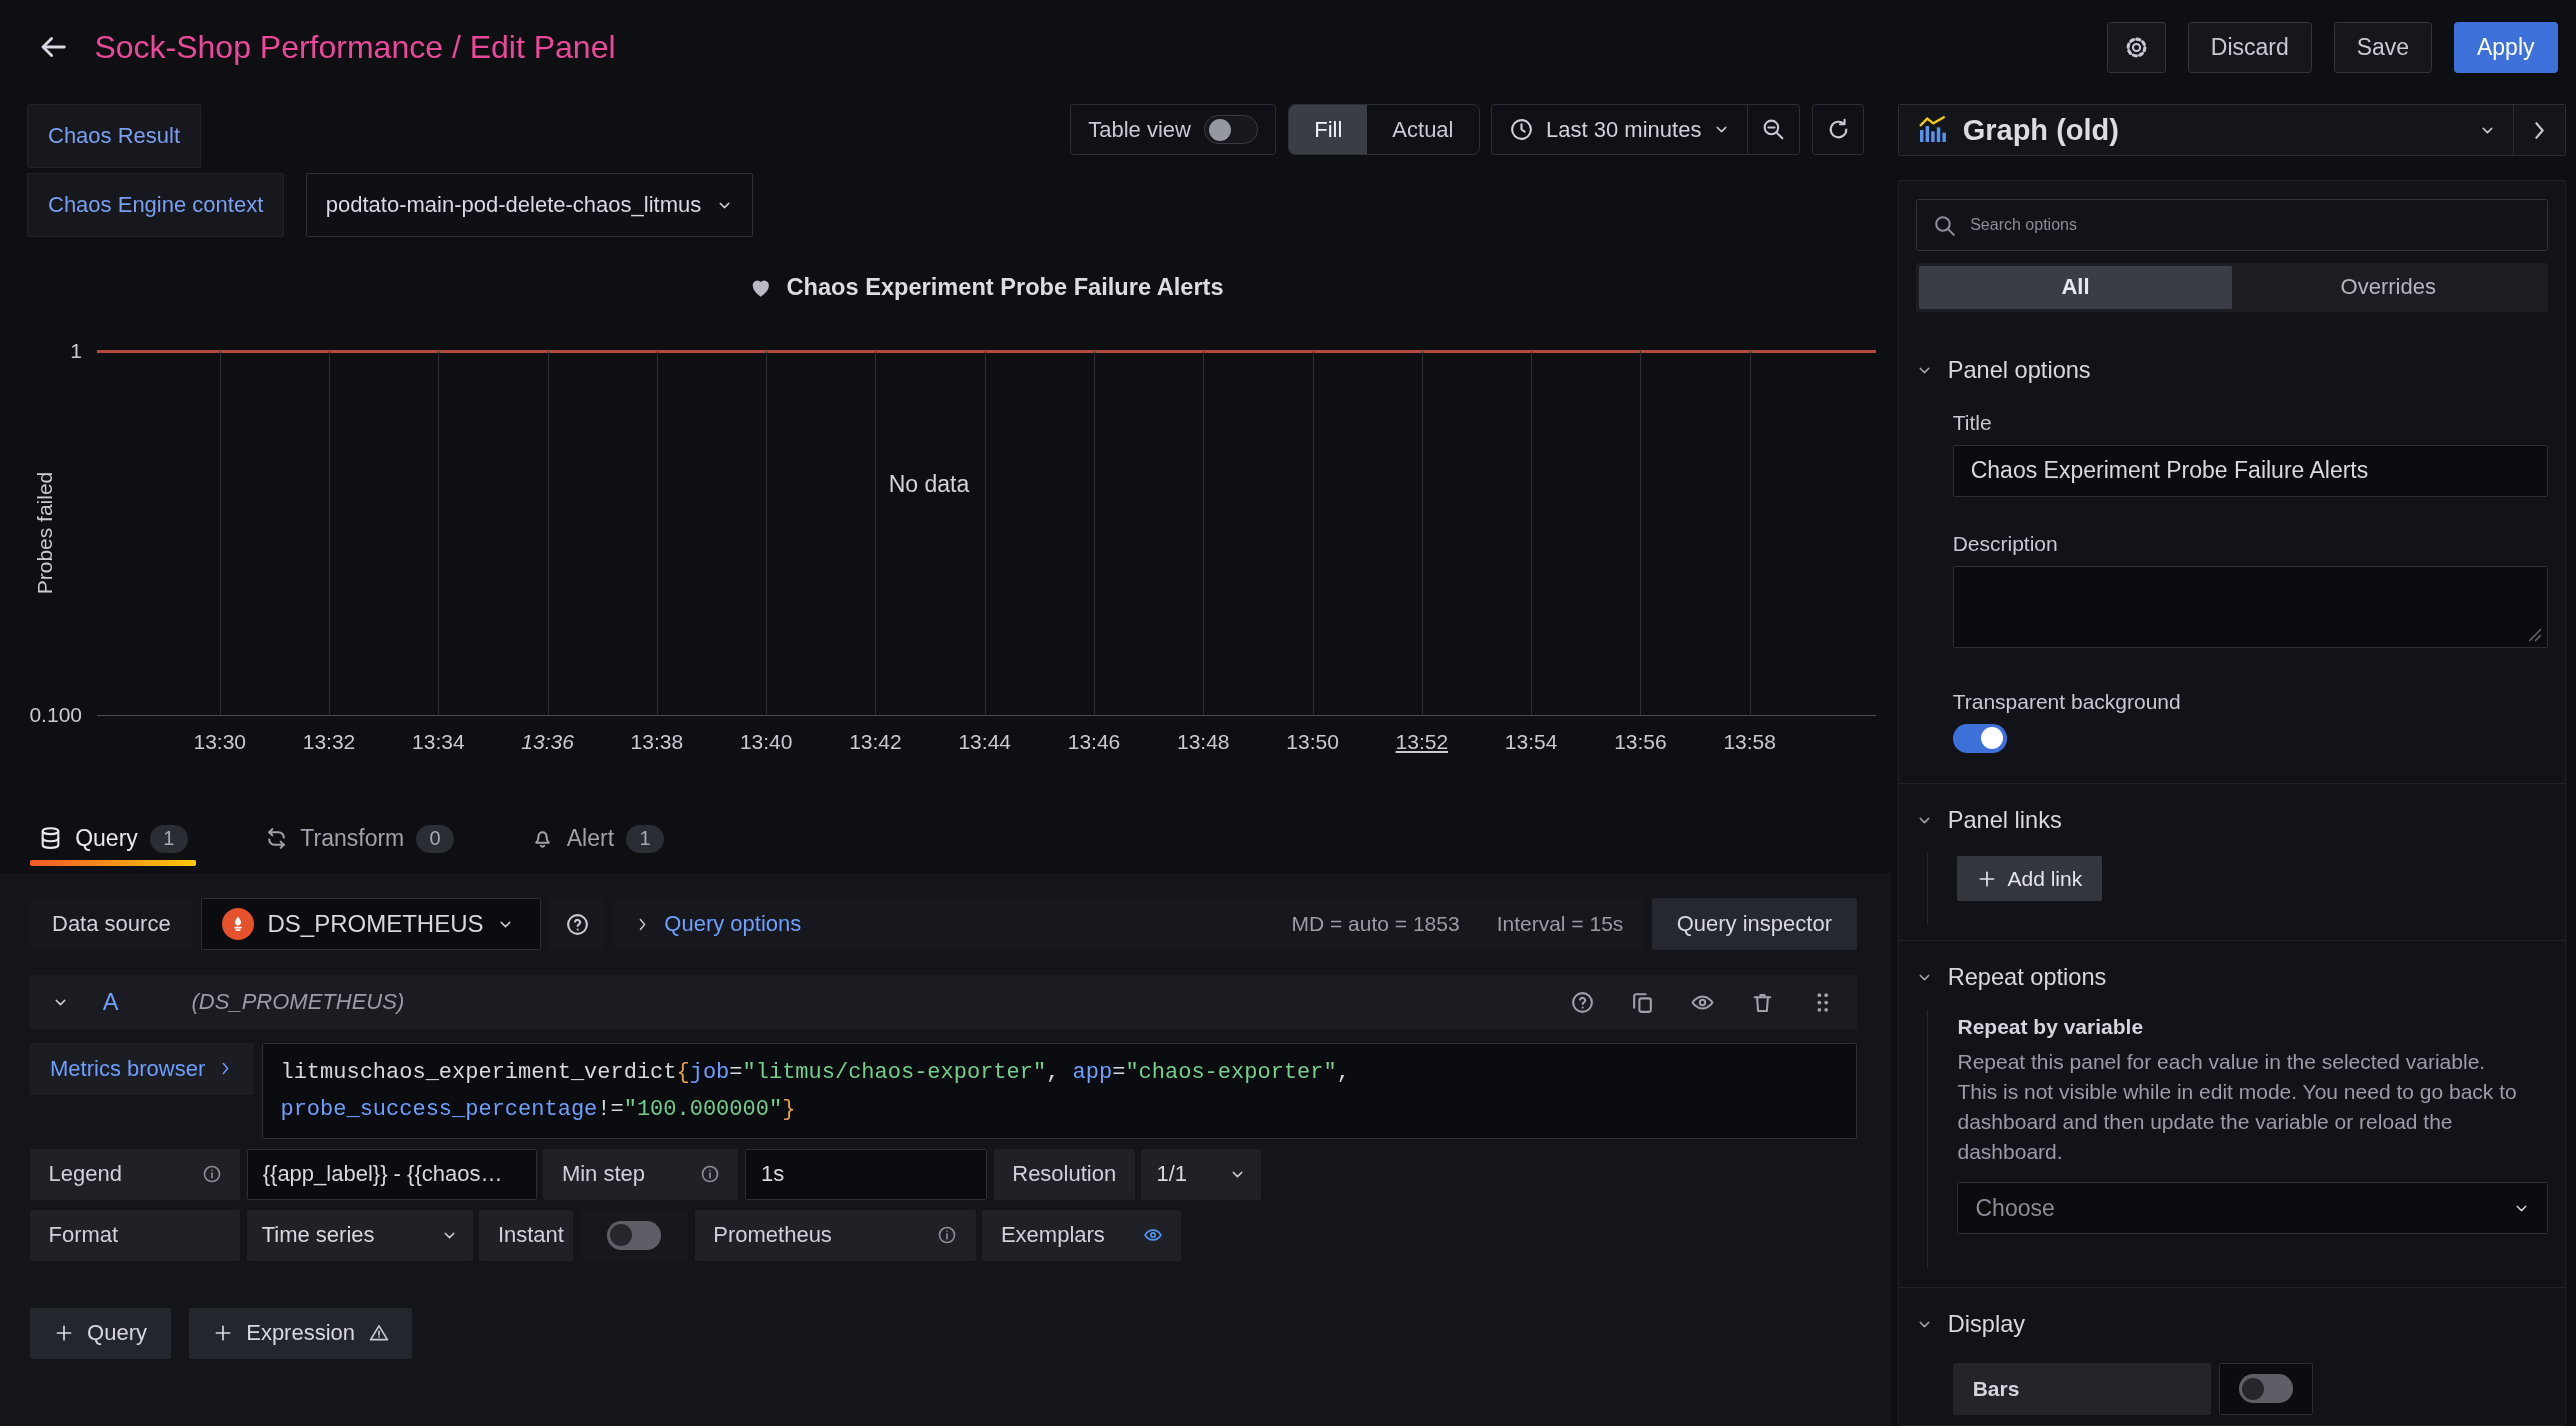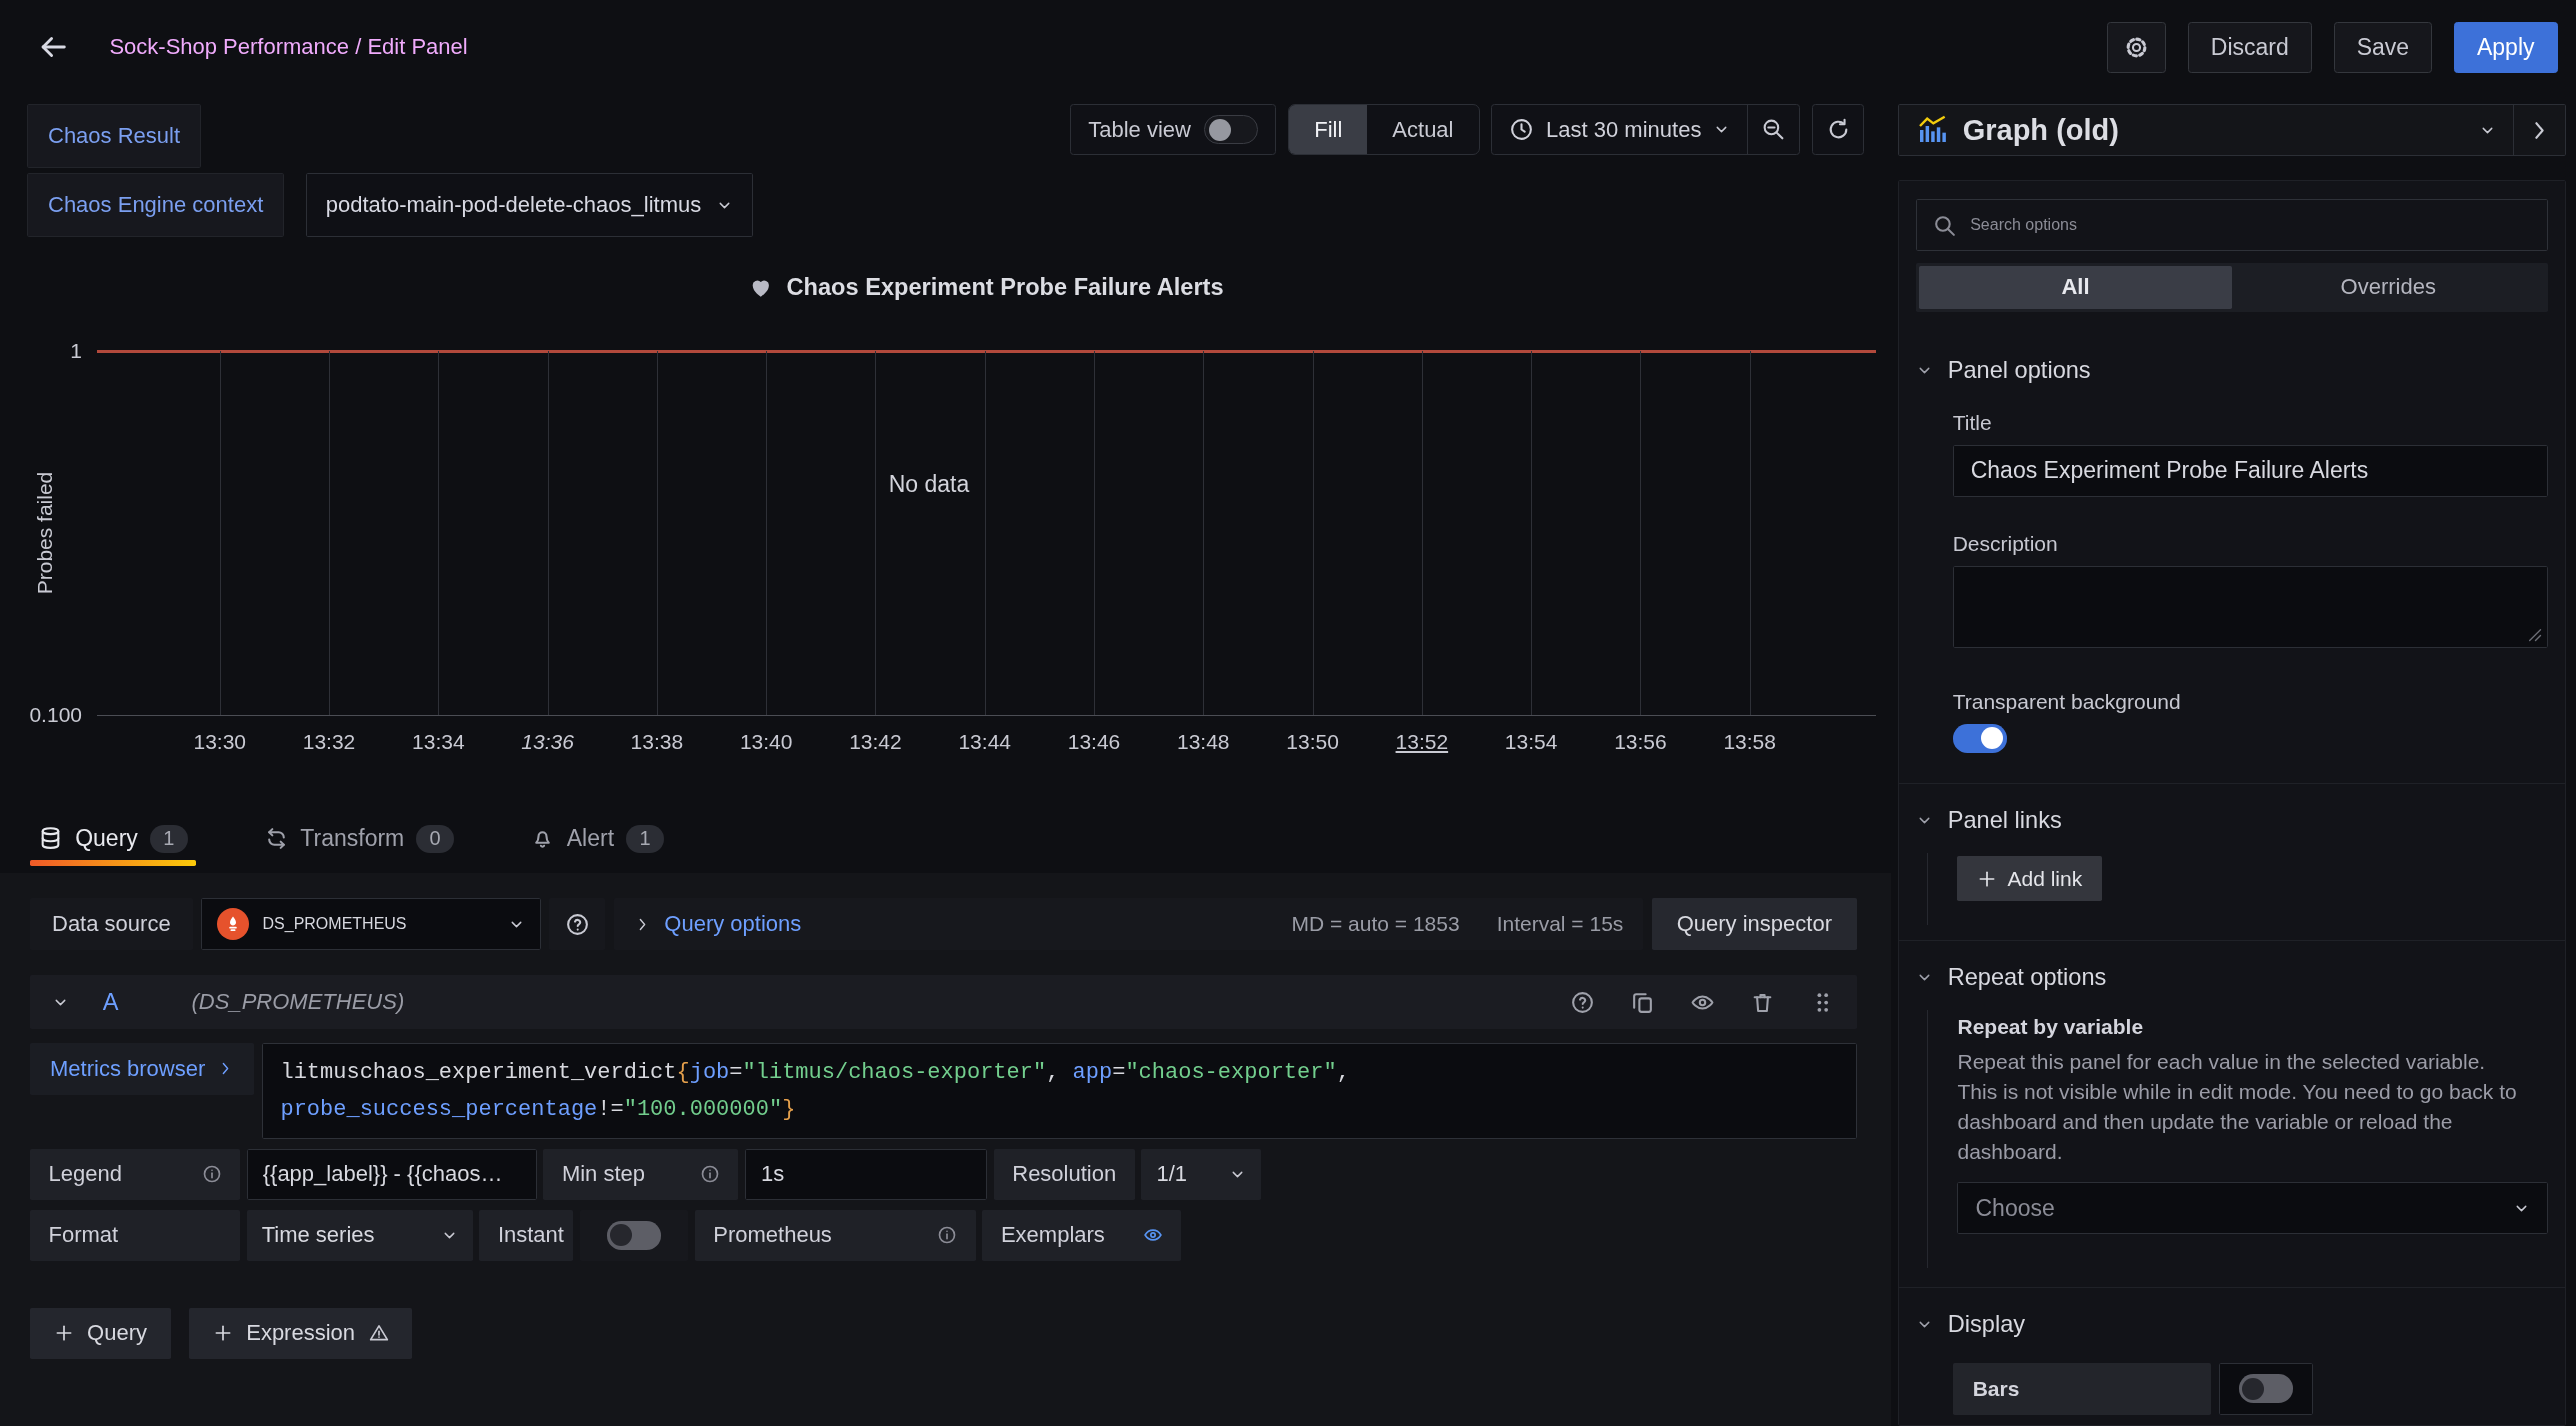--- a/index.html
+++ b/index.html
@@ -14,21 +14,21 @@
 
   svg { display: block; }
   .ic { width: 25px; height: 25px; stroke: currentColor; fill: none; stroke-width: 2; stroke-linecap: round; stroke-linejoin: round; }
   .ic-sm { width: 20px; height: 20px; }
   .ic-lg { width: 32px; height: 32px; }
 
   
   .header { height: 94px; display: flex; align-items: center; padding: 0 18.5px 0 29px; gap: 8.4px; flex: none; }
   .back-btn { width: 47px; height: 47px; display: flex; align-items: center; justify-content: center; color: #d8d9e3; cursor: pointer; }
   .back-btn svg { width: 34px; height: 34px; }
-  .header-title { font-size: 22px; font-weight: 500; color: #f0abfc; margin-left: 25px; }
+  .header-title { font-size: 32px; font-weight: 500; color: #ec4899; margin-left: 10px; }
   .header-spacer { flex: 1; }
   .hbtn { height: 51px; border: 0.8px solid #34373d; border-radius: 3.4px; background: #16171c;
           color: #c9cad3; font-size: 23px; font-weight: 500; display: flex; align-items: center;
           justify-content: center; padding: 0 22px; margin-left: 13.5px; cursor: pointer; }
   .hbtn.icon-only { width: 59px; padding: 0; }
   .hbtn.primary { background: #3d71d9; border-color: #3d71d9; color: #ffffff; }
 
   
   .main { flex: 1; display: flex; min-height: 0; }
   .left { width: 1891px; flex: none; display: flex; flex-direction: column; padding-top: 10px; min-height: 0; }
@@ -85,21 +85,21 @@
          background-image: linear-gradient(90deg, #f05a28, #fbca0a); }
   .tab-badge { background: #2b2d34; border-radius: 841px; font-size: 20px; color: #a8aab3; padding: 2.5px 13.5px; font-weight: 400; }
 
   
   .query-editor { flex: 1; background: #141519; margin-top: 10px; padding: 25px 34px 0 30px; display: flex;
                   flex-direction: column; min-height: 0; }
   .ds-row { display: flex; gap: 8.4px; height: 52px; align-items: stretch; flex: none; }
   .ds-label { background: #17181d; border-radius: 1.7px; display: flex; align-items: center; padding: 0 22px;
               color: #d0d1da; font-size: 22px; }
   .ds-select { background: #0b0c10; border: 0.8px solid #2c2f36; border-radius: 1.7px; width: 340px; display: flex;
-               align-items: center; gap: 13.5px; padding: 0 15px; cursor: pointer; font-size: 16px; color: #d8d9e0; }
+               align-items: center; gap: 13.5px; padding: 0 26px; cursor: pointer; font-size: 24px; color: #d8d9e0; justify-content: flex-end; }
   .prom-icon { width: 32px; height: 32px; border-radius: 50%; background: #e6522c; display: flex; align-items: center; justify-content: center; flex: none; }
   .prom-icon svg { width: 20px; height: 20px; fill: #ffffff; stroke: none; }
   .help-btn { background: #17181d; border-radius: 1.7px; width: 56px; display: flex; align-items: center; justify-content: center;
               color: #c9cad3; cursor: pointer; }
   .qoptions-bar { flex: 1; background: #17181d; border-radius: 1.7px; display: flex; align-items: center; gap: 13.5px; padding: 0 20px; }
   .qoptions-toggle { display: flex; align-items: center; gap: 13.5px; cursor: pointer; }
   .qoptions-label { color: #6e9fff; font-size: 22px; font-weight: 500; }
   .qoptions-stats { margin-left: auto; display: flex; gap: 37px; color: #9a9ca6; font-size: 21px; }
   .qinspector { background: #26282f; border-radius: 1.7px; display: flex; align-items: center; padding: 0 25px;
                 color: #d8d9e0; font-size: 22px; font-weight: 500; cursor: pointer; }

